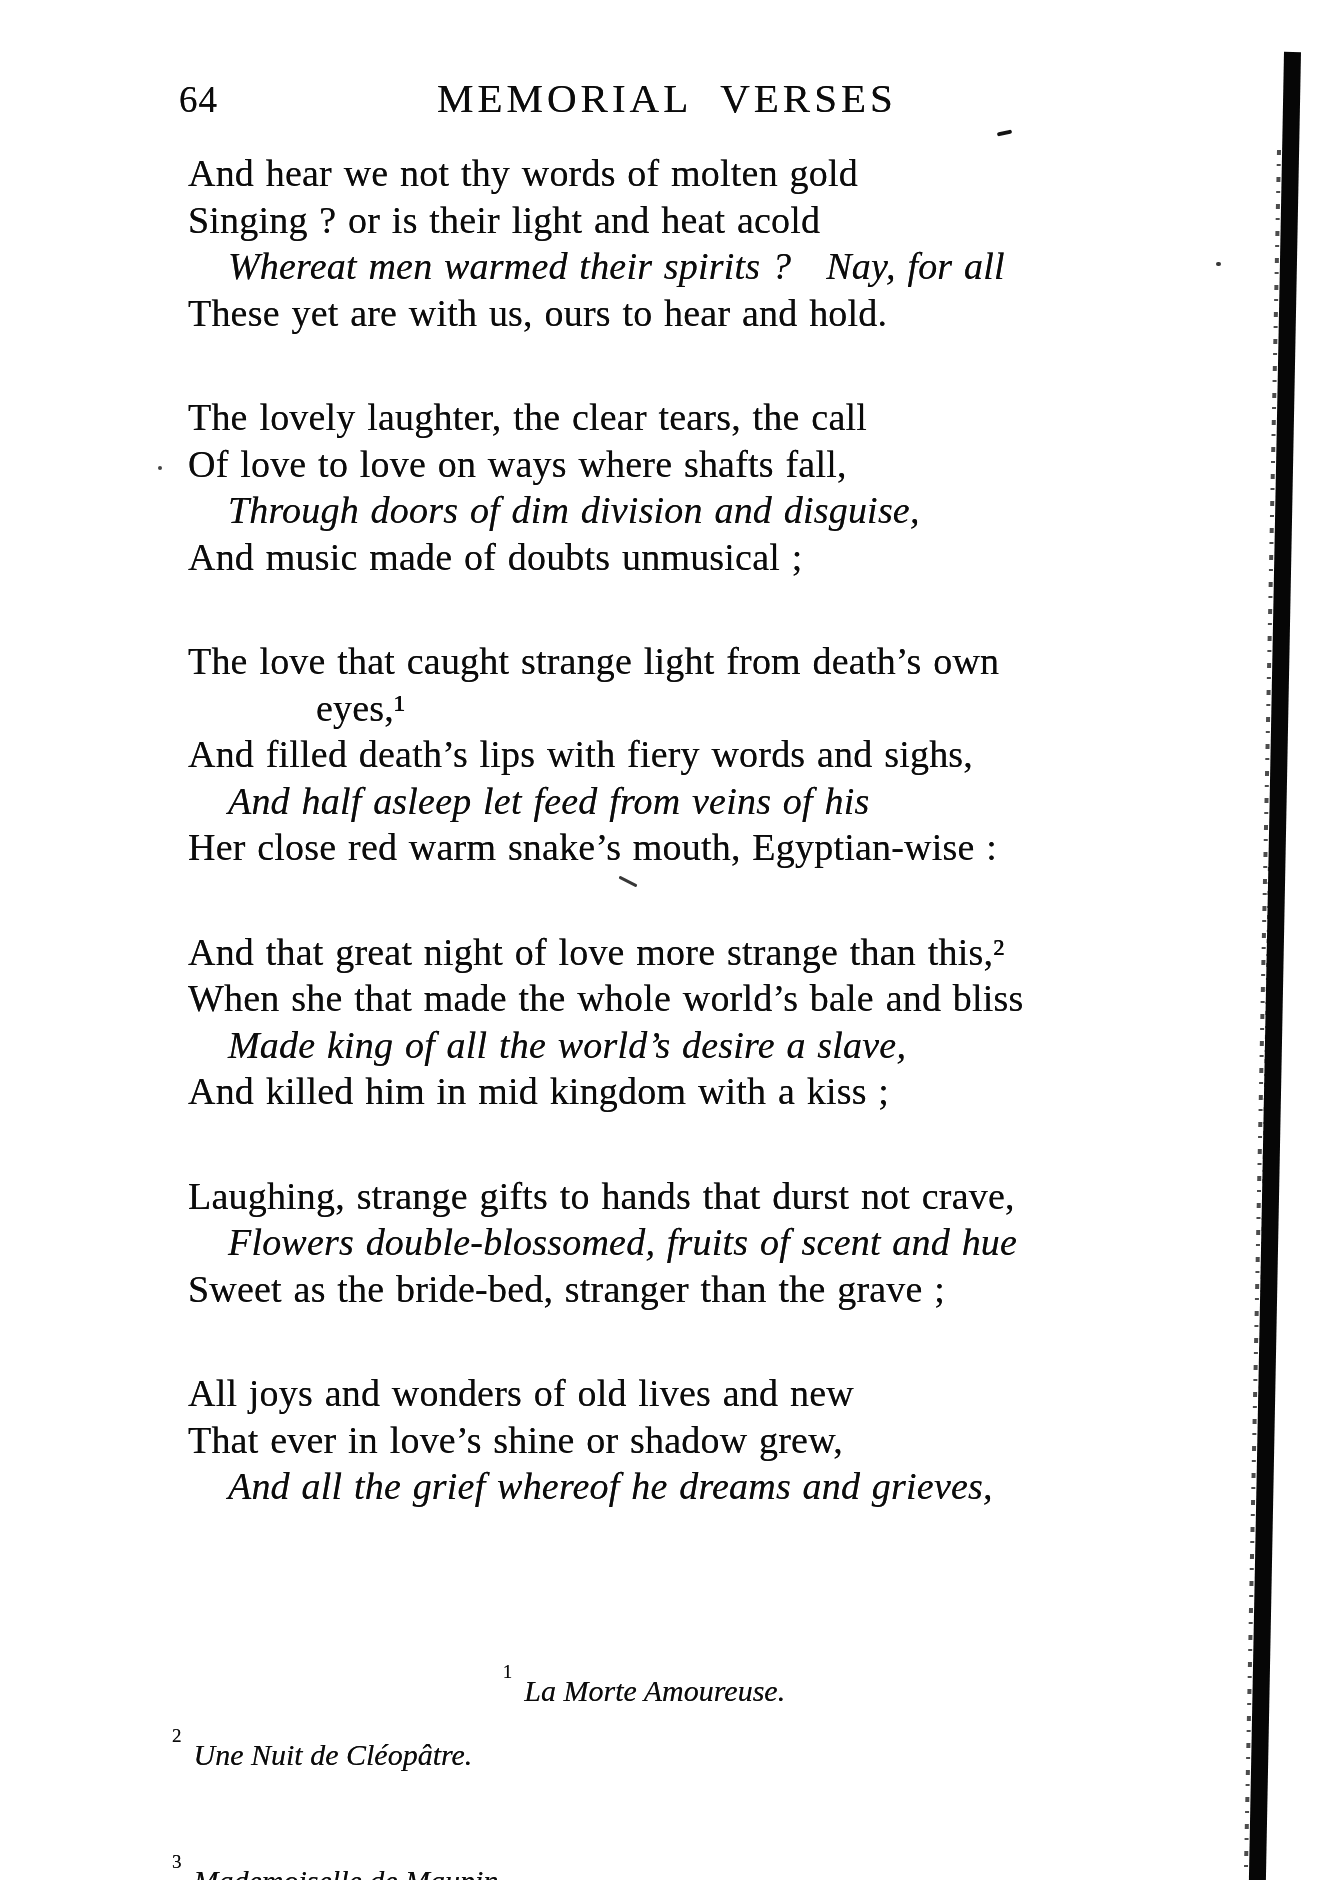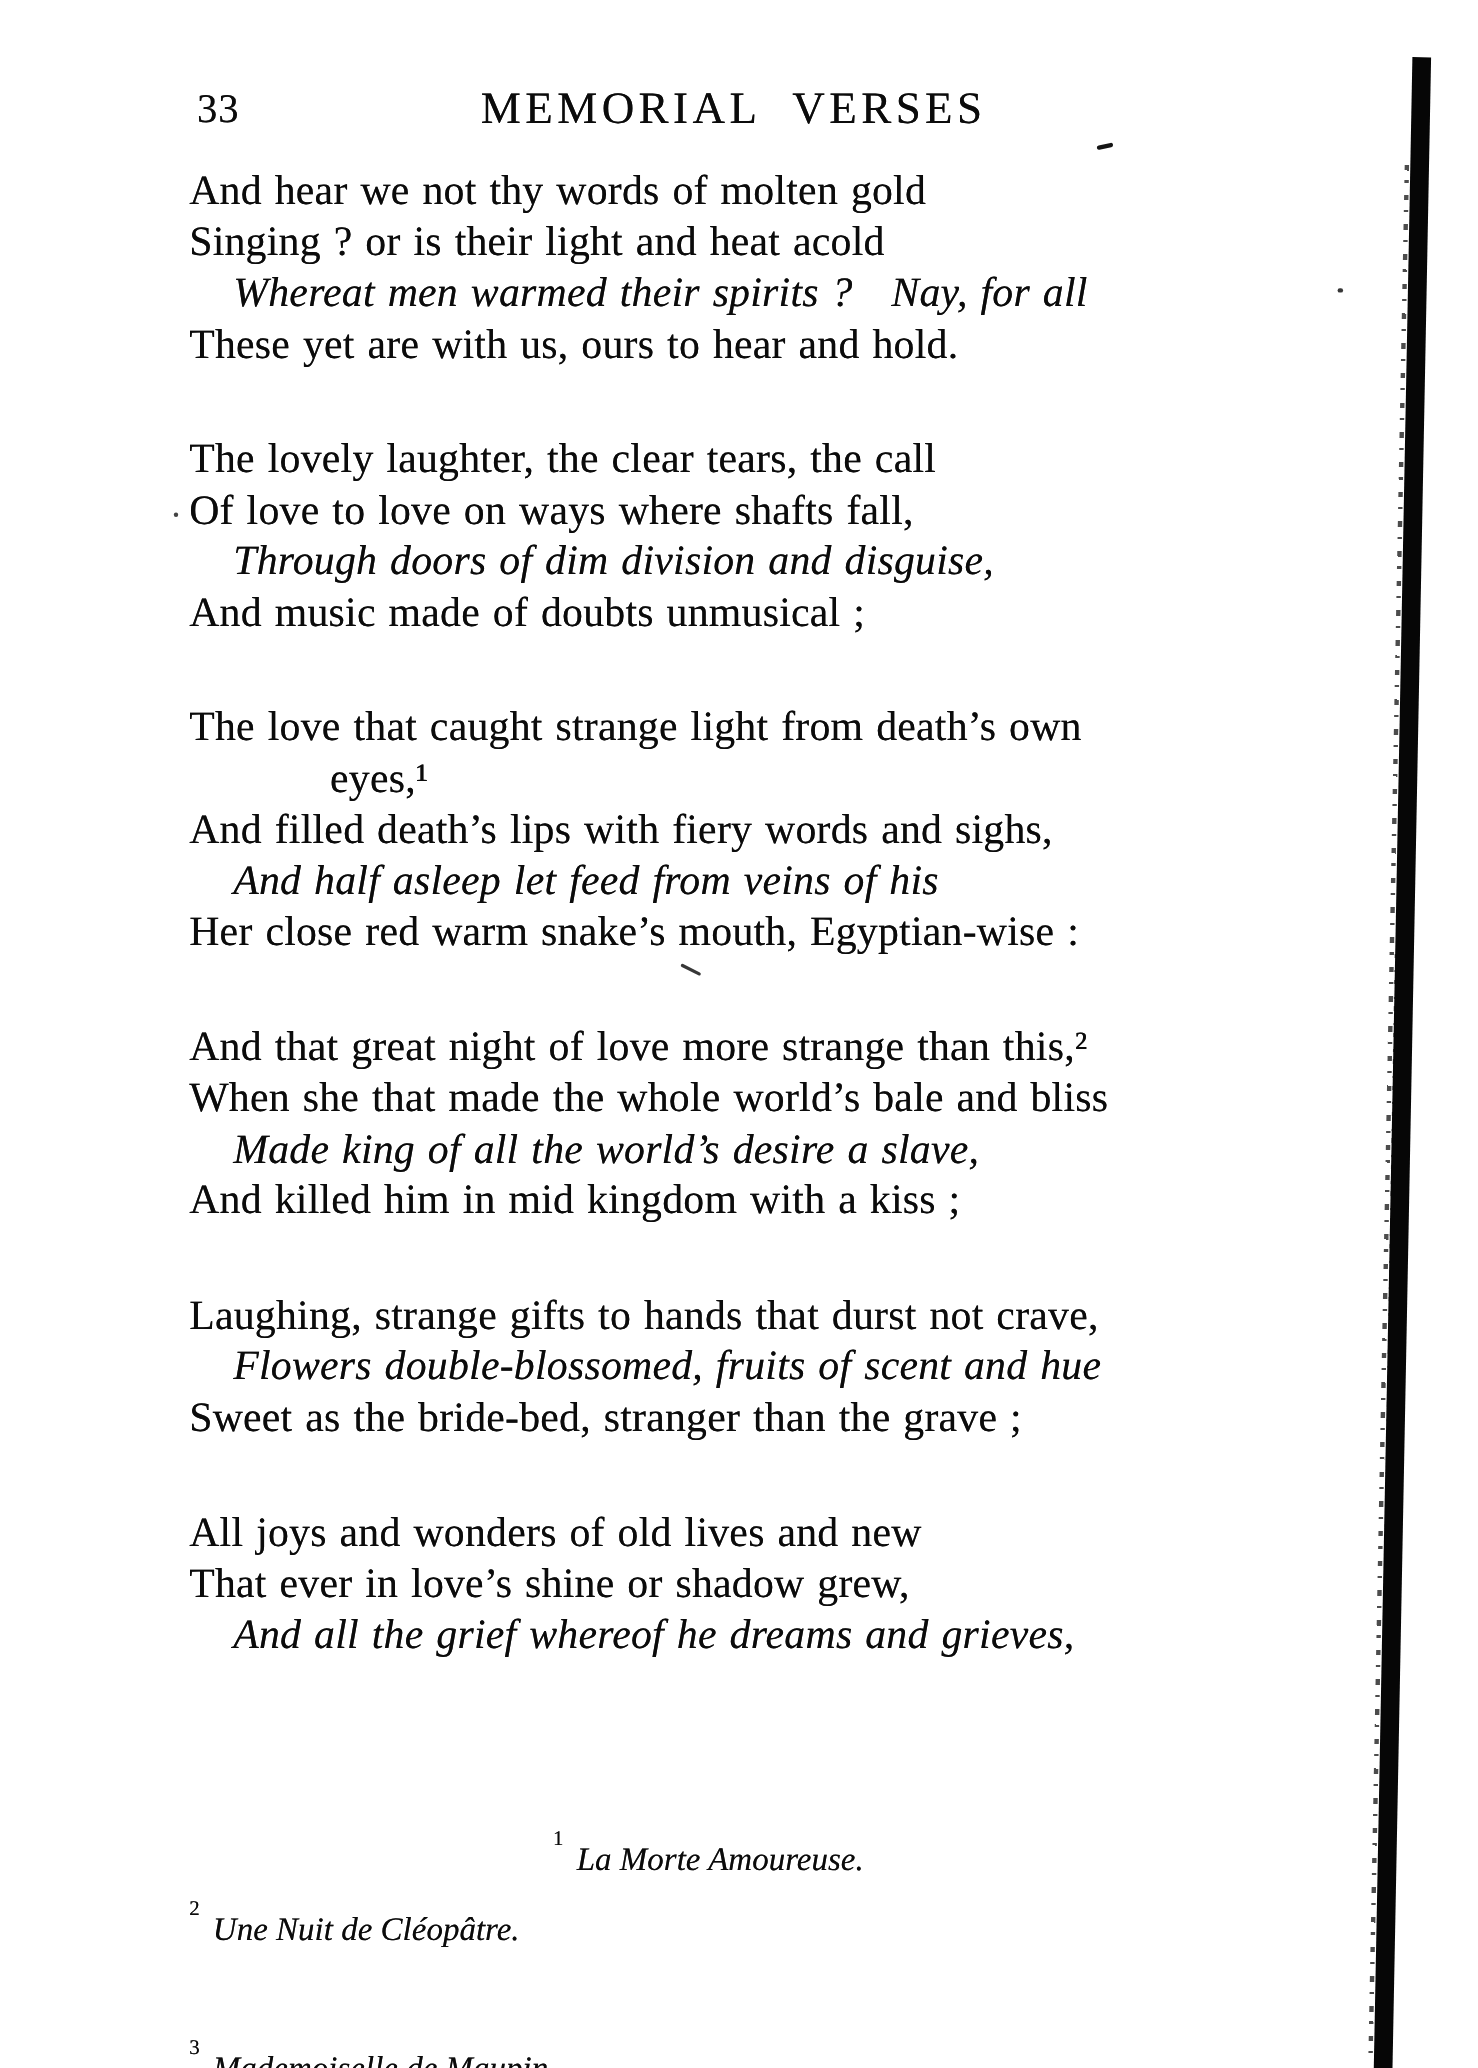--- a/index.html
+++ b/index.html
@@ -18,21 +18,21 @@
   }
   .header{
     position:absolute;left:437px;top:74px;
     font-size:41px;letter-spacing:4px;word-spacing:16px;
     text-shadow:0 0 0.6px rgba(0,0,0,.8);
     white-space:nowrap;
   }
   .poem{
     position:absolute;left:172px;top:150px;width:1030px;
   }
-  .stanza{margin:0 0 58px 0;}
+  .stanza{margin:0 0 58px 16px;}
   .line{
     font-size:38px;line-height:46.5px;
     white-space:pre-wrap;
     word-spacing:2px;letter-spacing:0.2px;
     text-shadow:0 0 0.5px rgba(0,0,0,.75);
   }
   .ind0{padding-left:0;}
   .ind1{padding-left:40px;font-style:italic;}
   .ind2{padding-left:128px;}
   .footnotes{
@@ -72,21 +72,21 @@
   .art-dash{left:997px;top:131px;width:15px;height:4px;transform:rotate(-12deg);}
   .art-dot1{left:1216px;top:262px;width:5px;height:4px;opacity:.85;}
   .art-dot2{left:158px;top:466px;width:4px;height:4px;opacity:.8;}
   .art-tilde{left:618px;top:880px;width:20px;height:3px;transform:rotate(27deg);border-radius:3px;opacity:.85;}
 </style>
 </head>
 <body>
 
 <div class="page">
 
-  <div class="pagenum">33</div>
+  <div class="pagenum">64</div>
   <div class="header">MEMORIAL VERSES</div>
 
   <div class="poem" id="poem">
       <div class="stanza">
         <div class="line ind0">And hear we not thy words of molten gold</div>
         <div class="line ind0">Singing ? or is their light and heat acold</div>
         <div class="line ind1">Whereat men warmed their spirits ?   Nay, for all</div>
         <div class="line ind0">These yet are with us, ours to hear and hold.</div>
       </div>
       <div class="stanza">

